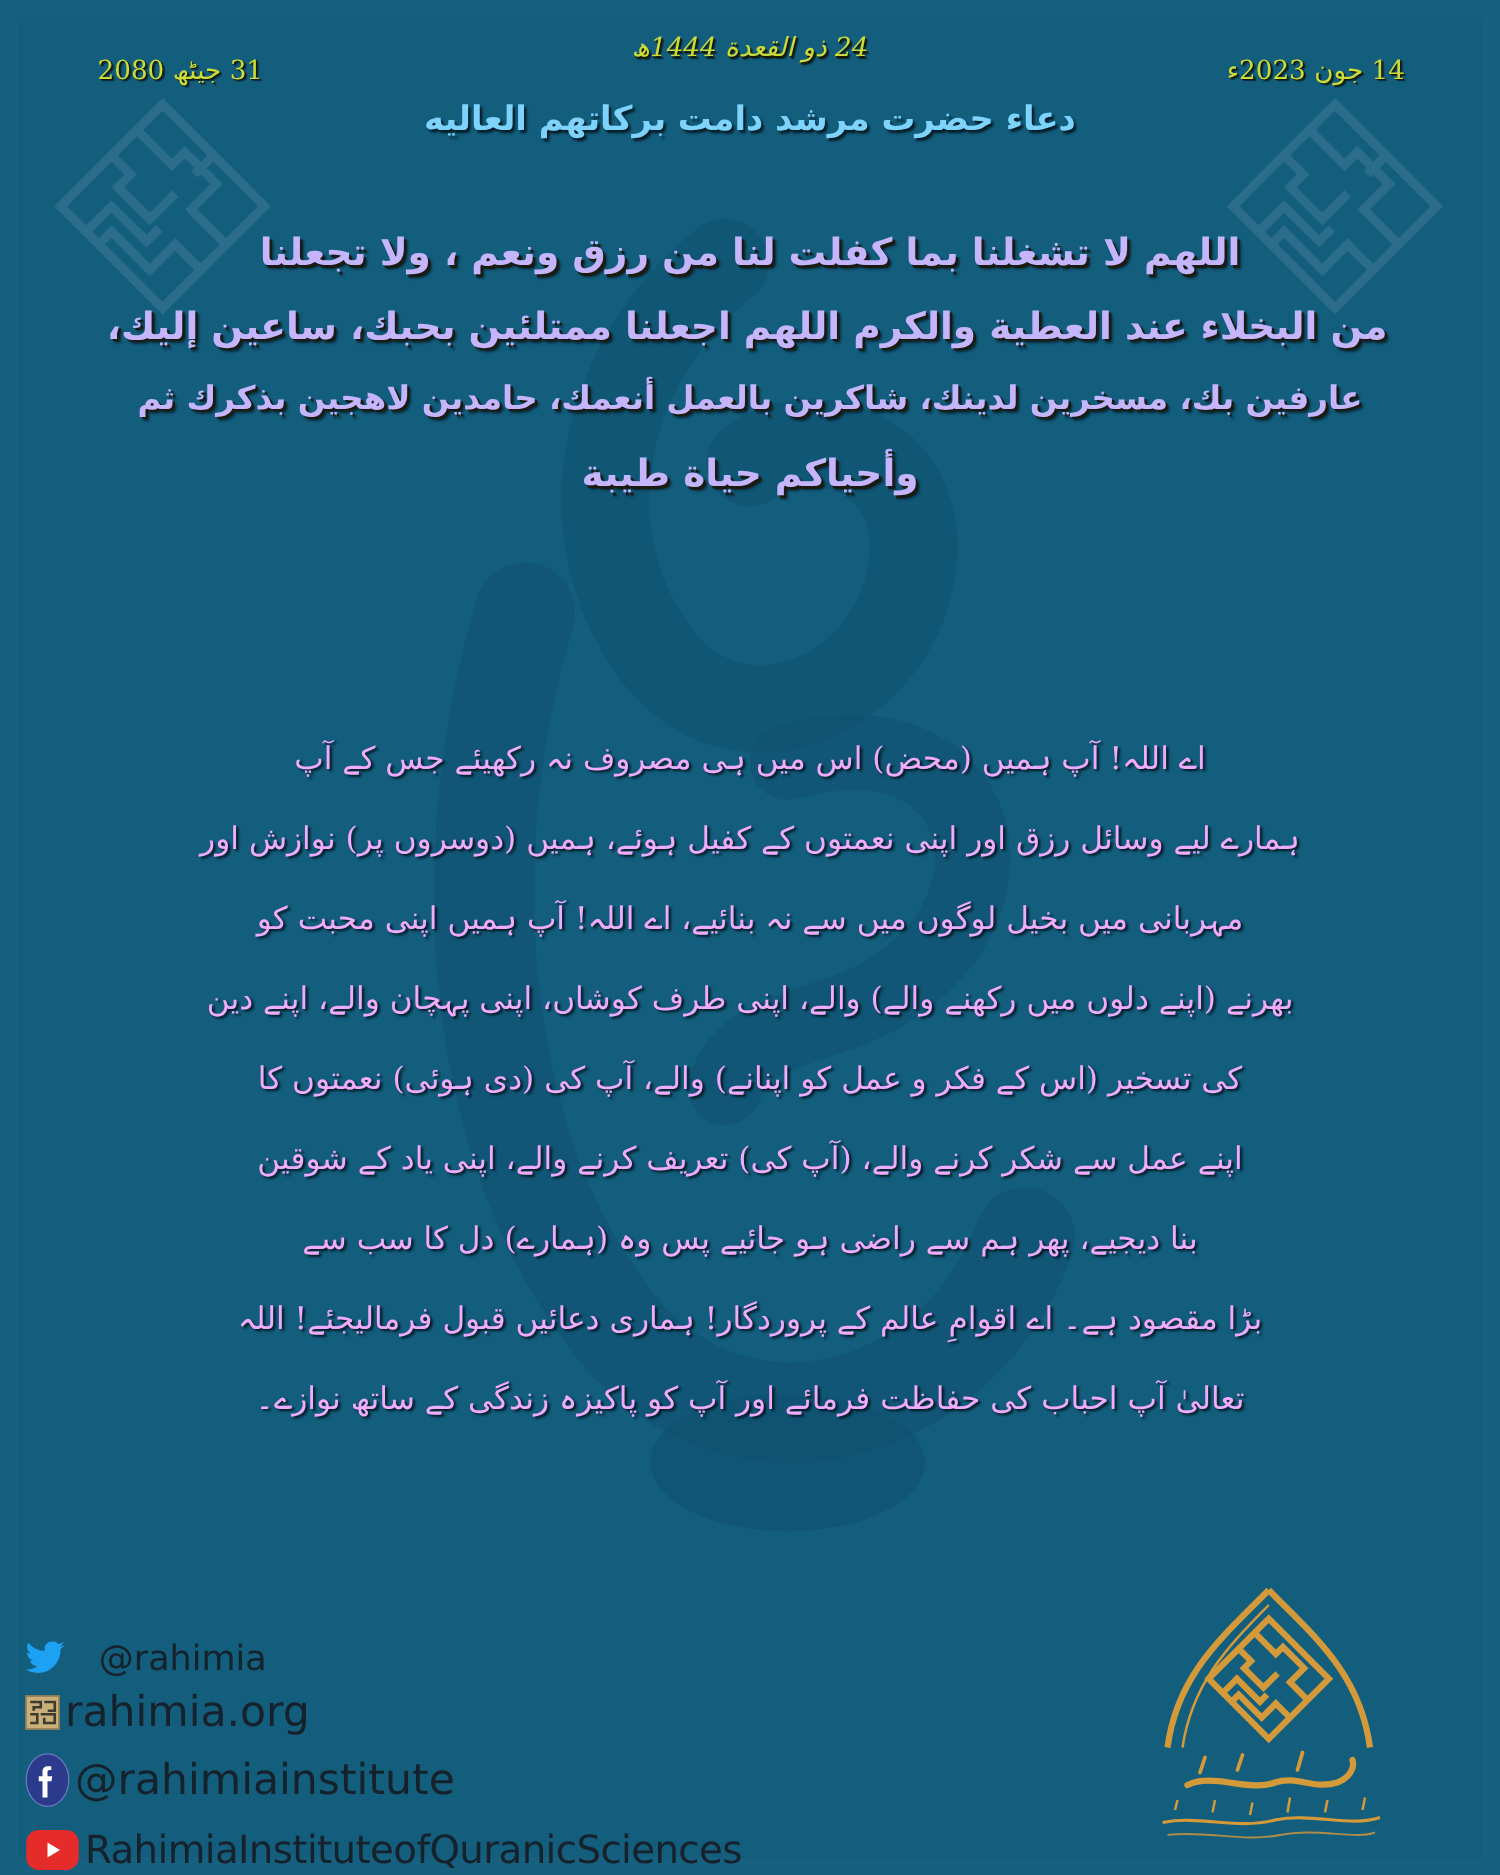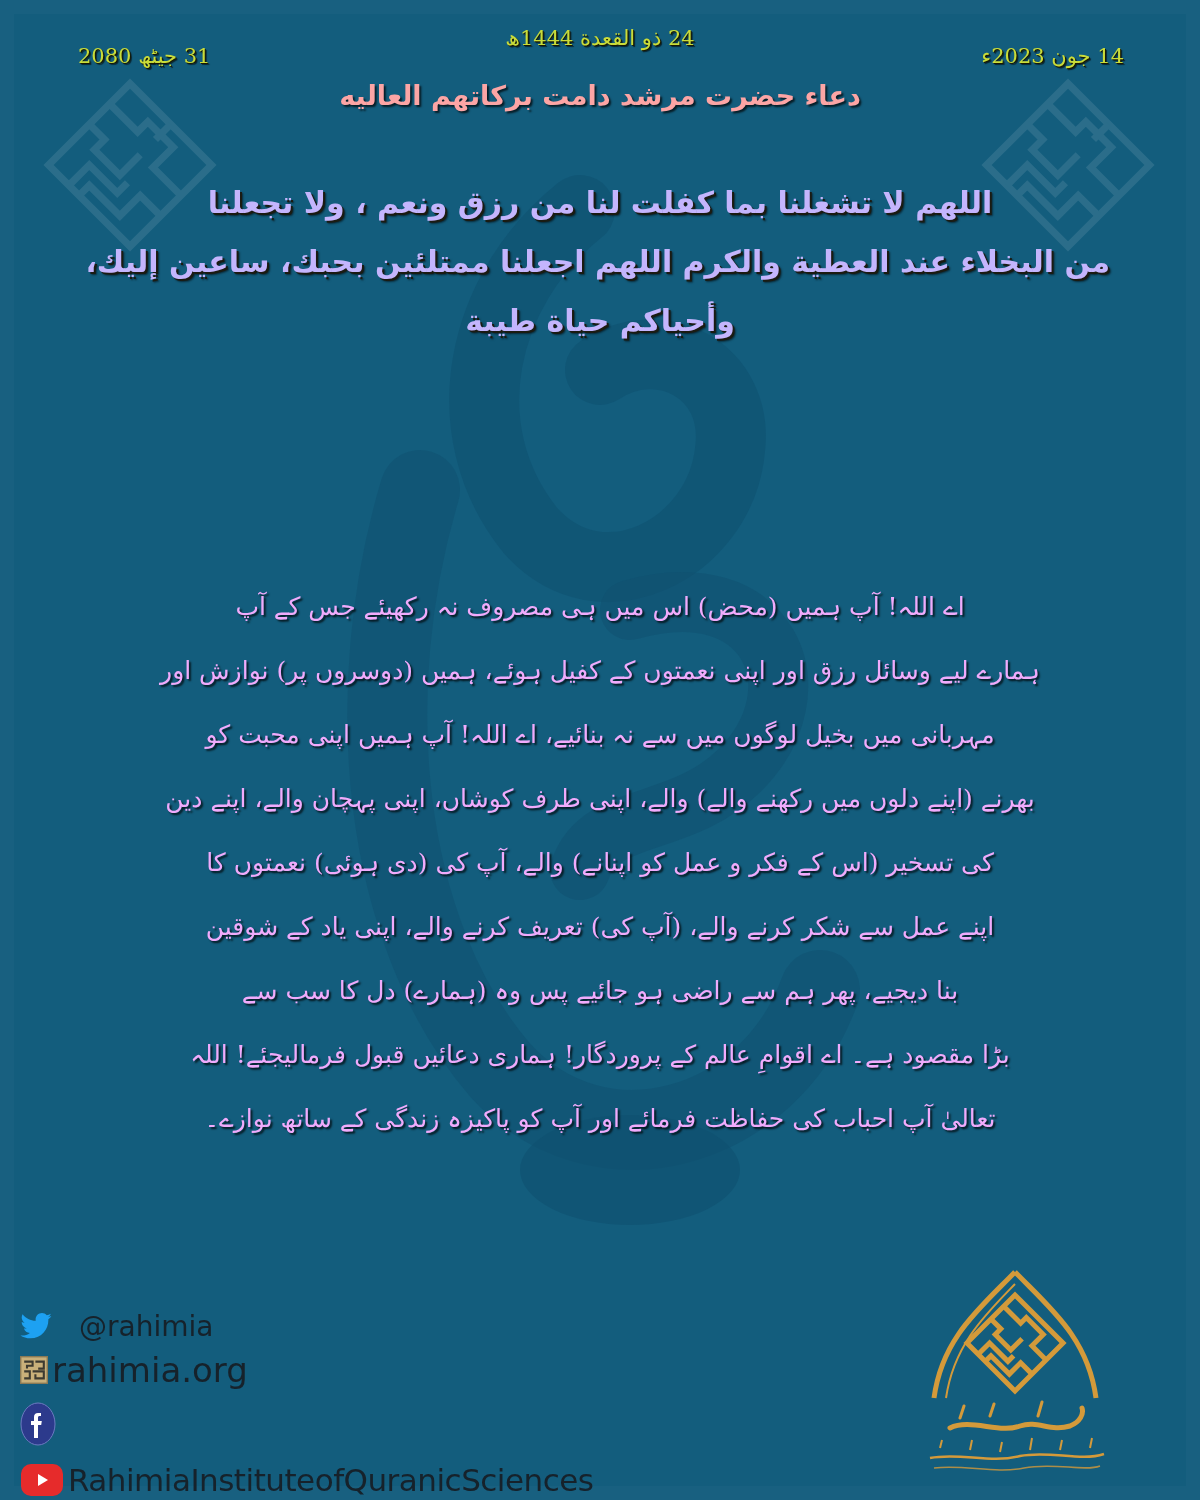--- a/index.html
+++ b/index.html
@@ -41,34 +41,34 @@
 
     .date {
       position: absolute;
       font-family: "DejaVu Serif", serif;
       font-size: 21px;
       color: #c9dc3a;
       text-shadow: 1px 1px 0 #1a1a00, 2px 2px 1px rgba(0,0,0,0.6);
       white-space: nowrap;
       direction: rtl;
     }
-    .date.hijri { left: 0; right: 0; top: 26px; text-align: center; }
+    .date.hijri { left: 0; right: 0; top: 26px; text-align: center; font-style: italic; }
     .date.bikrami { left: 78px; top: 44px; }
     .date.gregorian { right: 76px; top: 44px; }
 
     .title {
       position: absolute;
       left: 0; right: 0;
       top: 80px;
       text-align: center;
       direction: rtl;
       font-family: "DejaVu Sans", sans-serif;
       font-weight: bold;
       font-size: 27px;
-      color: #fca5a5;
+      color: #7dd3fc;
       text-shadow: 2px 2px 2px rgba(0,0,0,0.7);
     }
 
     .arabic {
       position: absolute;
       left: 90px;
       right: 90px;
       top: 188px;
       direction: rtl;
       text-align: center;
@@ -174,20 +174,21 @@
 
 <div class="date hijri">24 ذو القعدة 1444ھ</div>
 <div class="date bikrami">31 جیٹھ 2080</div>
 <div class="date gregorian">14 جون 2023ء</div>
 
 <div class="title">دعاء حضرت مرشد دامت برکاتهم العالیه</div>
 
 <div class="arabic">
   <span class="line l1">اللهم لا تشغلنا بما كفلت لنا من رزق ونعم ، ولا تجعلنا</span>
   <span class="line l2">من البخلاء عند العطية والكرم اللهم اجعلنا ممتلئين بحبك، ساعين إليك،</span>
+  <span class="line l3">عارفين بك، مسخرين لدينك، شاكرين بالعمل أنعمك، حامدين لاهجين بذكرك ثم</span>
   <span class="line l5">وأحياكم حياة طيبة</span>
 </div>
 
 <div class="urdu">
   <span class="line">اے اللہ! آپ ہمیں (محض) اس میں ہی مصروف نہ رکھیئے جس کے آپ</span>
   <span class="line">ہمارے لیے وسائل رزق اور اپنی نعمتوں کے کفیل ہوئے، ہمیں (دوسروں پر) نوازش اور</span>
   <span class="line">مہربانی میں بخیل لوگوں میں سے نہ بنائیے، اے اللہ! آپ ہمیں اپنی محبت کو</span>
   <span class="line">بھرنے (اپنے دلوں میں رکھنے والے) والے، اپنی طرف کوشاں، اپنی پہچان والے، اپنے دین</span>
   <span class="line">کی تسخیر (اس کے فکر و عمل کو اپنانے) والے، آپ کی (دی ہوئی) نعمتوں کا</span>
   <span class="line">اپنے عمل سے شکر کرنے والے، (آپ کی) تعریف کرنے والے، اپنی یاد کے شوقین</span>
@@ -214,20 +215,21 @@
     </span>
     <span>rahimia.org</span>
   </div>
   <div class="social-row row-fb">
     <span class="icon">
       <svg width="36" height="44" viewBox="0 0 36 44">
         <ellipse cx="18" cy="22" rx="17" ry="21" fill="#2c3a8c" stroke="#6c7ac0" stroke-width="1"></ellipse>
         <path d="M21 11 h-3 c-2.5 0 -4 1.6 -4 4 v4 h-3 v4 h3 v13 h4 v-13 h3.2 l.6 -4 h-3.8 v-3.4 c0 -1 .5 -1.6 1.6 -1.6 h1.4 z" fill="#ffffff"></path>
       </svg>
     </span>
+    <span>@rahimiainstitute</span>
   </div>
   <div class="social-row row-yt">
     <span class="icon">
       <svg width="44" height="34" viewBox="0 0 44 34">
         <rect x="1" y="1" width="42" height="32" rx="10" fill="#e62b2b"></rect>
         <path d="M18 11 L28 17 L18 23 Z" fill="#ffffff"></path>
       </svg>
     </span>
     <span>RahimiaInstituteofQuranicSciences</span>
   </div>

